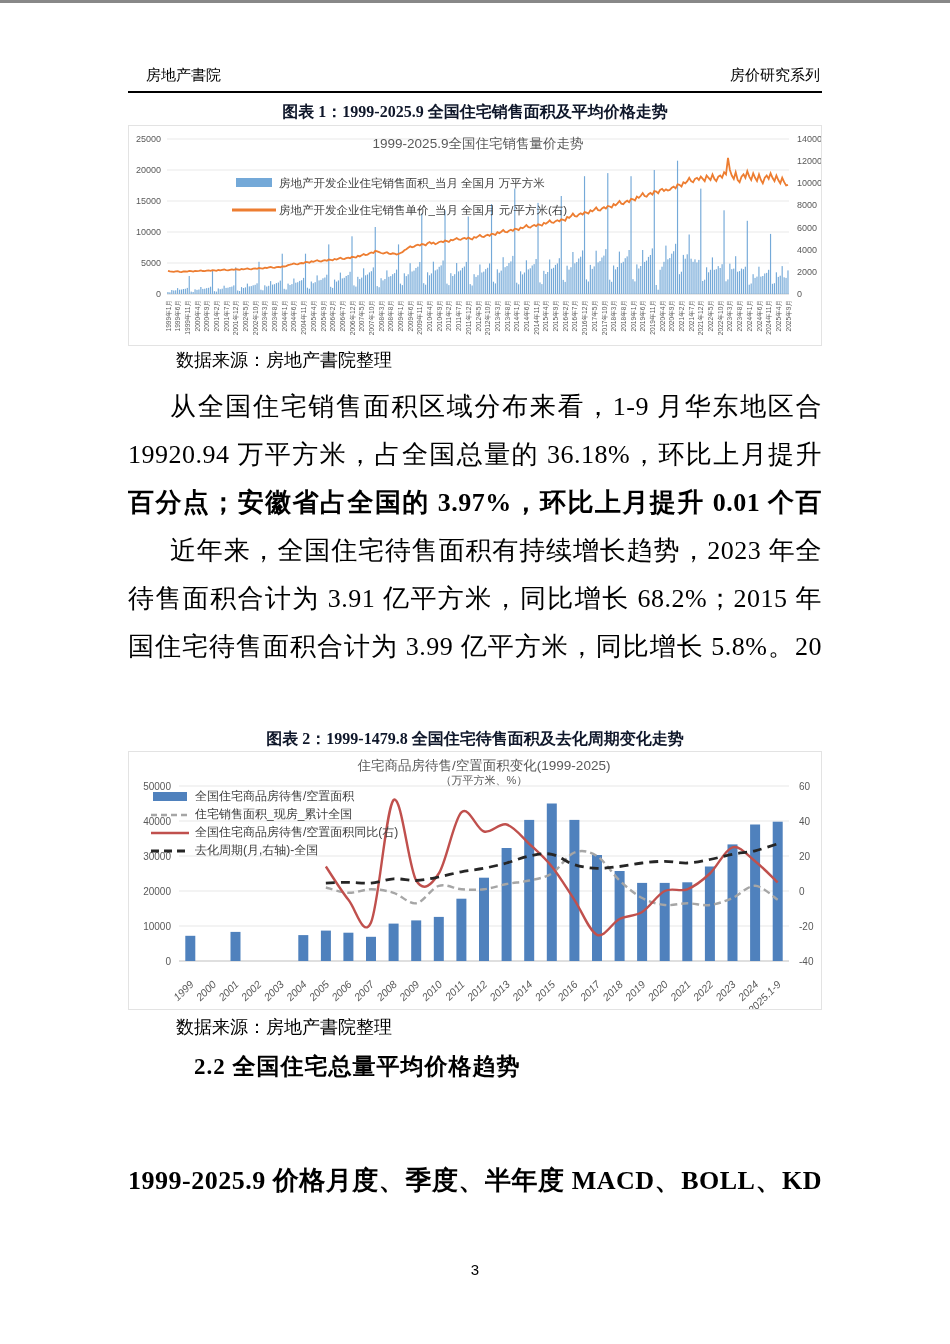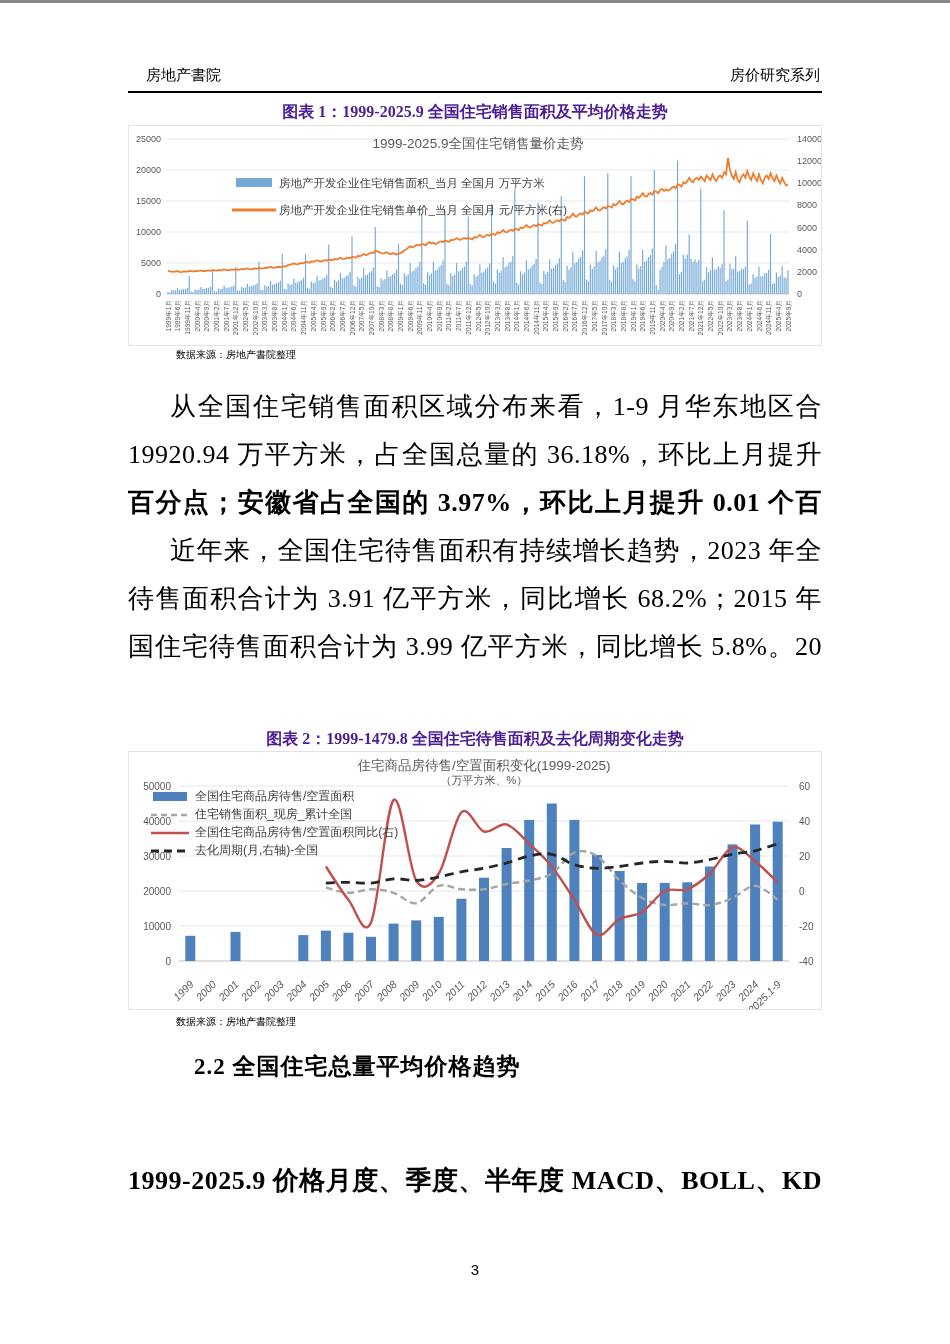--- a/index.html
+++ b/index.html
@@ -5,25 +5,25 @@
   html,body{margin:0;padding:0;background:#888;}
   .page{position:relative;width:950px;height:1344px;background:#ffffff;margin:3px auto;
         font-family:"Liberation Serif","DejaVu Serif",serif;color:#000;overflow:hidden;}
   
   .hdr{position:absolute;left:128px;top:54px;width:694px;height:34px;
        border-bottom:2px solid #000;font-size:15px;}
   .hdr .l{position:absolute;left:18px;bottom:6px;}
   .hdr .r{position:absolute;right:2px;bottom:6px;}
   
   .figcap{position:absolute;left:128px;width:694px;text-align:center;
-          font-weight:bold;font-size:16px;color:#4c1d95;}
+          font-weight:bold;font-size:16px;color:#0f172a;}
   
   .chartbox{position:absolute;left:128px;width:692px;background:#fff;border:1px solid #e3e3e3;}
   
-  .src{position:absolute;left:176px;font-size:10px;}
+  .src{position:absolute;left:176px;font-size:18px;}
   
   .pline{position:absolute;left:128px;width:694px;height:34px;font-size:26px;
          letter-spacing:0.5px;text-align:justify;text-align-last:justify;
          word-break:break-all;overflow:hidden;}
   .pline.last{text-align-last:left;font-weight:bold;}
   .ind{text-indent:42px;}
   .h22{position:absolute;left:194px;font-size:23px;font-weight:bold;letter-spacing:1px;}
   .pageno{position:absolute;left:0;width:950px;text-align:center;font-size:15px;
           font-family:"Liberation Sans","DejaVu Sans",sans-serif;}
   svg text{font-family:"Liberation Sans","DejaVu Sans",sans-serif;}

